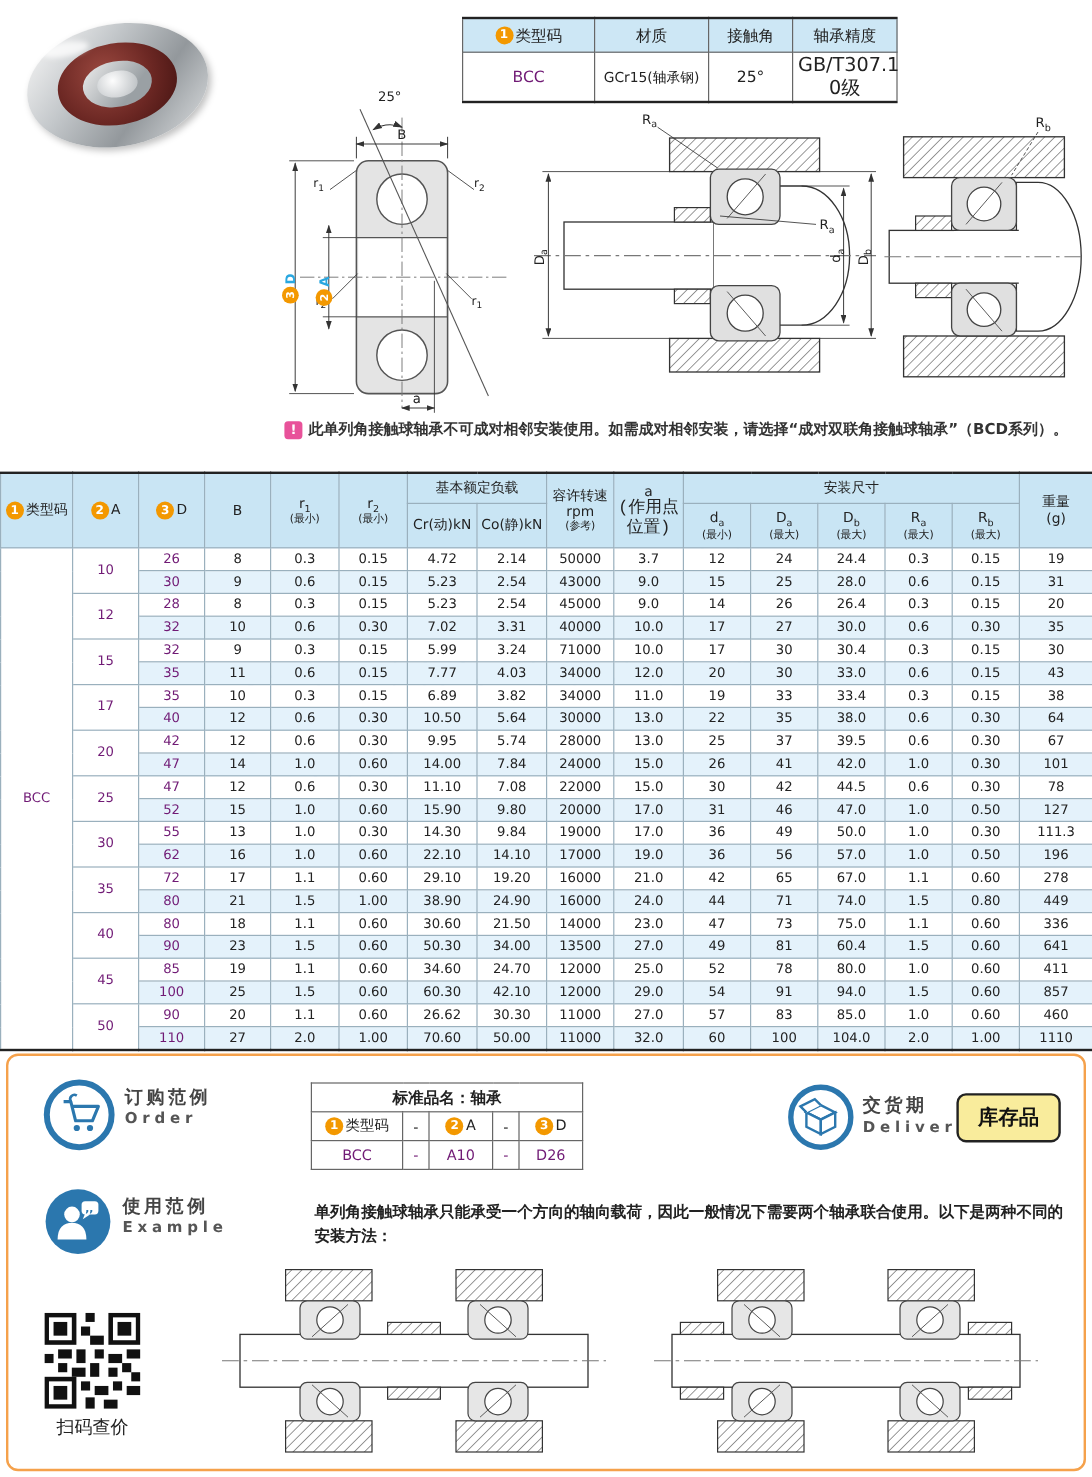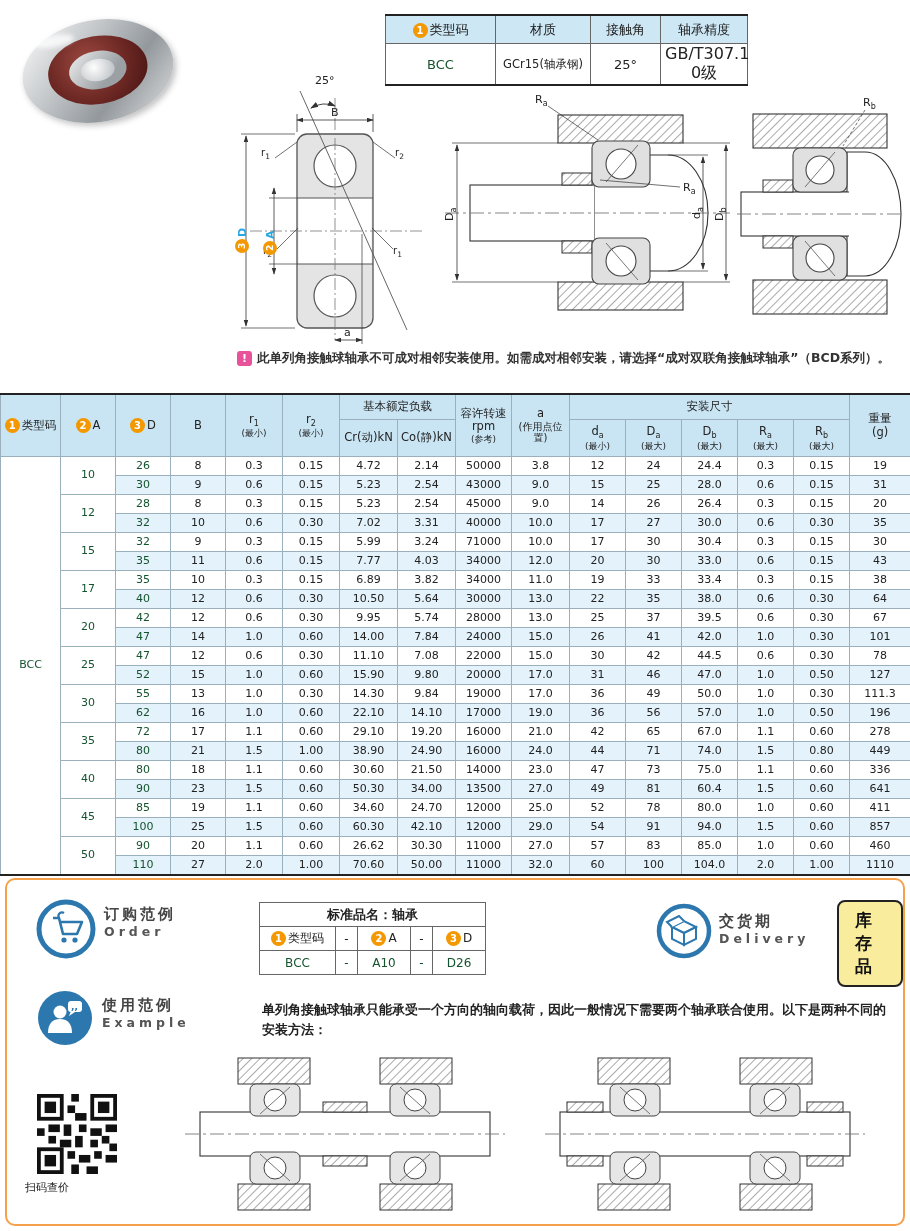--- a/index.html
+++ b/index.html
@@ -7,21 +7,21 @@
        font-family:"DejaVu Sans","Liberation Sans",sans-serif;color:#222;overflow:hidden;}
   .abs{position:absolute;}
   
   .wm{position:absolute;font-size:150px;font-weight:bold;letter-spacing:14px;
       color:transparent;-webkit-text-stroke:2px rgba(125,195,235,.28);
       transform:rotate(-18deg);pointer-events:none;white-space:nowrap;}
   
   .badge{display:inline-block;width:15px;height:15px;border-radius:50%;background:#f39800;
          color:#fff;font-size:10px;font-weight:bold;line-height:15px;text-align:center;
          vertical-align:middle;margin-right:2px;}
-  .blue{color:#14532d;}
+  .blue{color:#701a75;}
   
   .spec{border-collapse:collapse;table-layout:fixed;border-top:2px solid #222;border-bottom:2px solid #222;}
   .spec th,.spec td{border-left:1px solid #666;border-right:1px solid #666;text-align:center;
         font-size:13px;height:27px;padding:0 4px;font-weight:normal;}
   .spec thead th{background:#cde7f5;border-bottom:1px solid #666;}
   
   .note{display:flex;align-items:center;font-size:12.5px;font-weight:bold;color:#333;}
   .note .nicon{width:15px;height:15px;border-radius:3px;background:#e8529a;color:#fff;
         font-size:11px;line-height:15px;text-align:center;margin-right:5px;flex:0 0 15px;}
   
@@ -29,32 +29,32 @@
         border-top:2px solid #222;border-bottom:2px solid #222;}
   .main th,.main td{border:1px solid #9ab0bd;text-align:center;padding:0;line-height:1.15;}
   .main th{background:#c9e5f4;font-size:11.5px;font-weight:normal;color:#222;}
   .main thead tr.h1 th{height:24px;}
   .main thead tr.h2 th{height:36px;}
   .main td{font-size:11px;height:18px;background:#fff;}
   .main tr.alt td{background:#e4f2fb;}
   .main td.tcode,.main td.agroup{background:#fff;}
   .main sub{font-size:8px;}
   .small{font-size:9px;}
-  .tiny{font-size:10px;}
+  .tiny{font-size:14px;font-family:Liberation Mono, monospace;}
   
   .panel{position:absolute;left:5px;top:878px;width:896px;height:344px;
          border:2px solid #f5a14b;border-radius:10px;background:#fff;}
   .seclabel .t1{font-size:15px;letter-spacing:3px;color:#444;font-weight:bold;}
   .seclabel .t2{font-size:12.5px;letter-spacing:4px;color:#555;font-weight:bold;}
   .ordtab{border-collapse:collapse;table-layout:fixed;}
   .ordtab td{border:1px solid #666;text-align:center;font-size:12px;height:23px;padding:0 2px;}
   .ordtab .ttl{font-weight:bold;font-size:13px;}
   .stock{display:inline-block;background:#f9ec9c;border:2px solid #222;border-radius:8px;
          font-size:17px;font-weight:bold;padding:7px 16px;color:#111;}
-  .qrcap{font-size:11px;color:#222;}
+  .qrcap{font-size:15px;color:#222;text-align:center;}
   svg text{font-family:"DejaVu Sans","Liberation Sans",sans-serif;}
 </style>
 </head>
 <body>
 
 <div class="wm" style="left:180px;top:470px;">SAML</div>
 <div class="wm" style="left:260px;top:950px;font-size:120px;">SAML</div>
 
 <div class="abs" style="left:22px;top:20px;width:160px;height:108px;">
   <div class="abs" style="left:0;top:0;width:152px;height:102px;transform:rotate(-10deg);">
@@ -341,21 +341,21 @@
       <tr>
         <td rowspan="22" class="blue tcode">BCC</td>
         <td rowspan="2" class="blue agroup">10</td>
         <td class="blue">26</td>
         <td>8</td>
         <td>0.3</td>
         <td>0.15</td>
         <td>4.72</td>
         <td>2.14</td>
         <td>50000</td>
-        <td>3.8</td>
+        <td>3.7</td>
         <td>12</td>
         <td>24</td>
         <td>24.4</td>
         <td>0.3</td>
         <td>0.15</td>
         <td>19</td>
       </tr>
       <tr class="alt">
         <td class="blue">30</td>
         <td>9</td>
@@ -752,21 +752,21 @@
     <circle cx="29" cy="29" r="25" fill="#fff" stroke="#2b77ae" stroke-width="4.5"></circle>
     <path d="M17 25 L29 19 L41 25 L29 31 Z" fill="#fff" stroke="#2b77ae" stroke-width="2"></path>
     <path d="M17 25 L17 37 L29 43 L29 31 Z" fill="#fff" stroke="#2b77ae" stroke-width="2"></path>
     <path d="M41 25 L41 37 L29 43 L29 31 Z" fill="#fff" stroke="#2b77ae" stroke-width="2"></path>
     <path d="M17 25 L12 20 L24 14 L29 19" fill="#fff" stroke="#2b77ae" stroke-width="2"></path>
   </svg>
   <div class="seclabel abs" style="left:712px;top:32px;">
     <div class="t1">交货期</div>
     <div class="t2">Delivery</div>
   </div>
-  <div class="abs" style="left:790px;top:20px;margin-left:40px;">
+  <div class="abs" style="left:790px;top:31px;">
     <span class="stock">库存品</span>
   </div>
 
   <svg class="abs" style="left:28px;top:108px;" width="60" height="60" viewBox="0 0 60 60">
     <circle cx="30" cy="30" r="27" fill="#2b77ae"></circle>
     <circle cx="25" cy="24" r="6.5" fill="#fff"></circle>
     <path d="M13 45 c0 -10 5 -14 12 -14 c7 0 12 4 12 14 z" fill="#fff"></path>
     <rect x="33" y="13" width="14" height="11" rx="3" fill="#fff"></rect>
     <path d="M36 23 l-2 5 l6 -4 z" fill="#fff"></path>
     <text x="36" y="22" font-size="9" font-weight="bold" fill="#2b77ae">,,</text>

